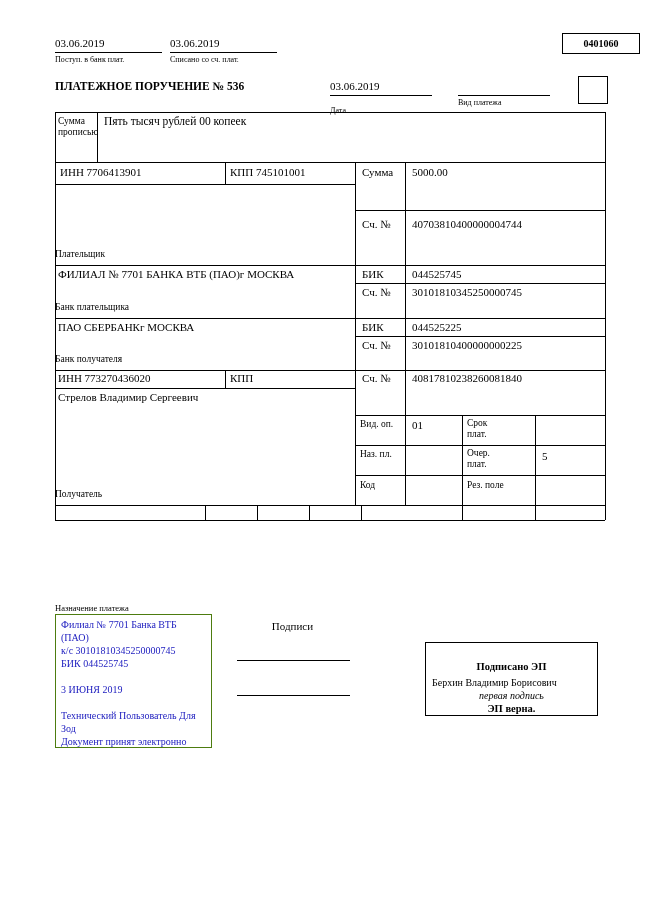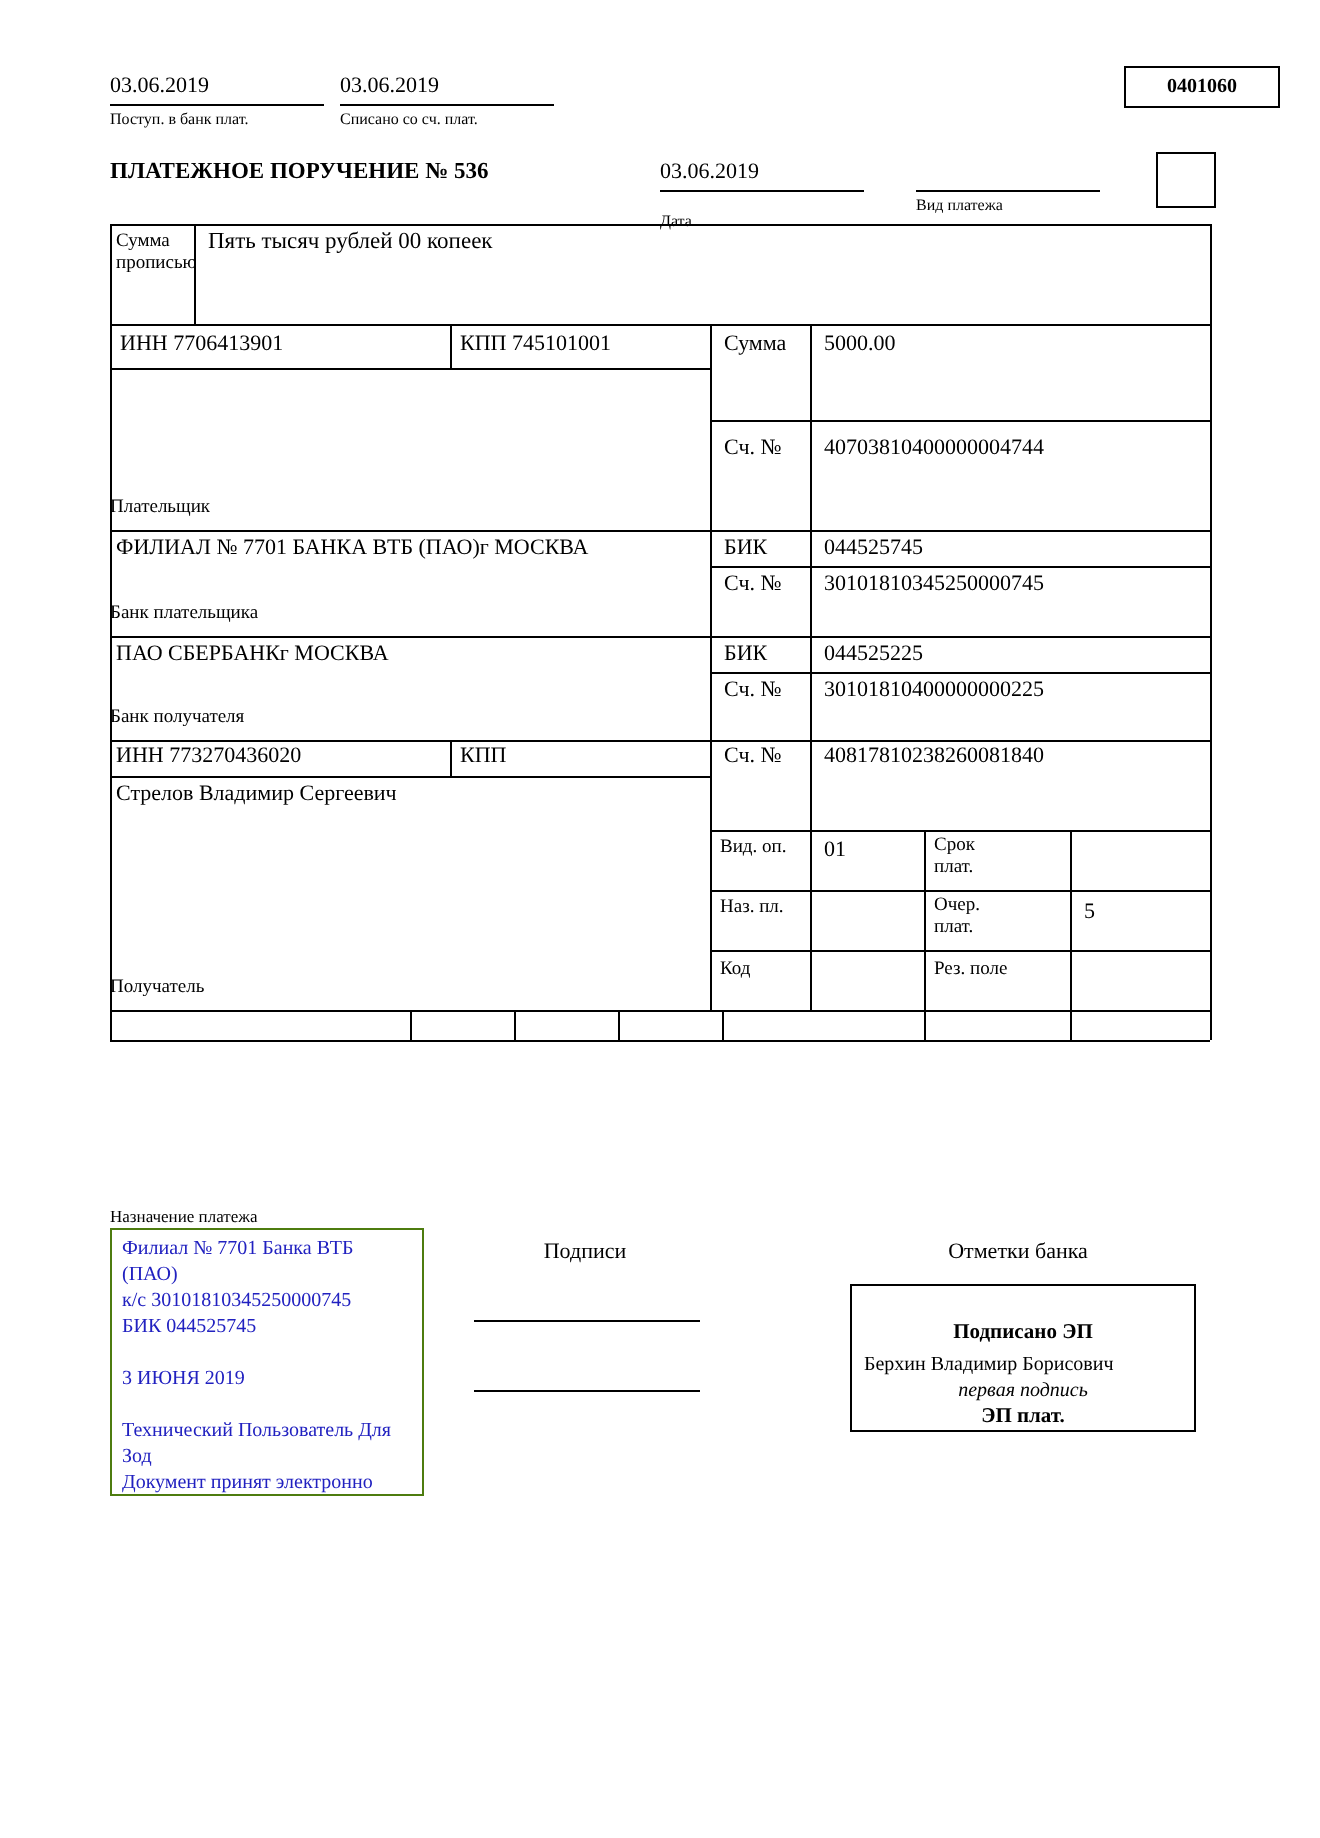--- a/index.html
+++ b/index.html
@@ -130,21 +130,20 @@
     <div>БИК 044525745</div>
     <div style="margin-top:13px;">3 ИЮНЯ 2019</div>
     <div style="margin-top:13px;">Технический Пользователь Для Зод</div>
     <div>Документ принят электронно</div>
   </div>
 
   <div class="abs t11 ctr" style="left:235px; top:619px; width:115px;">Подписи</div>
   <div class="h" style="left:237px; top:660px; width:113px;"></div>
   <div class="h" style="left:237px; top:695px; width:113px;"></div>
 
-  <div class="abs t11 ctr" style="left:420px; top:619px; width:178px;">Отметки банка</div>
   <div class="marksbox">
     <div class="b ctr" style="font-size:10.5px;">Подписано ЭП</div>
     <div style="margin-top:3px;">Берхин Владимир Борисович</div>
     <div class="it ctr">первая подпись</div>
-    <div class="b ctr" style="font-size:10.5px;">ЭП плат.</div>
+    <div class="b ctr" style="font-size:10.5px;">ЭП верна.</div>
   </div>
 
 </div>
 
 </body></html>

